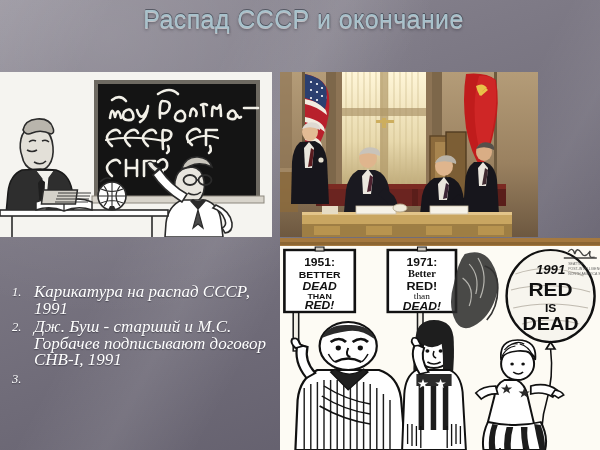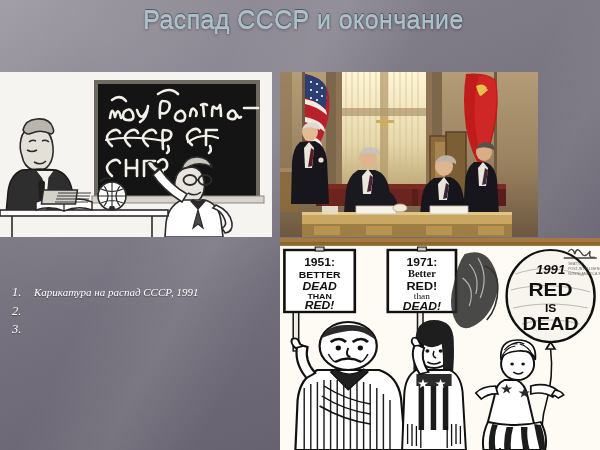--- a/index.html
+++ b/index.html
@@ -96,21 +96,21 @@
     font-style: italic;
     font-size: 12.5px;
     line-height: 16.5px;
     text-align: left;
     padding-left: 6px;
     color: #ffffff;
     text-shadow: 0 1px 1px rgba(30,30,40,0.5);
   }
   .bullet-text {
     font-style: italic;
-    font-size: 11px;
+    font-size: 17px;
     line-height: 16.5px;
     color: #ffffff;
     text-shadow: 0 1px 1px rgba(30,30,40,0.5);
   }
 </style>
 </head>
 <body>
 
 <div class="slide">
 
@@ -506,19 +506,20 @@
     </svg>
   </div>
 
   <div class="bullets">
     <div class="bullet-row">
       <div class="bullet-num">1.</div>
       <div class="bullet-text">Карикатура на распад СССР, 1991</div>
     </div>
     <div class="bullet-row">
       <div class="bullet-num">2.</div>
+      <div class="bullet-text">Дж. Буш - старший и М.С. Горбачев подписывают договор СНВ-I, 1991</div>
     </div>
     <div class="bullet-row">
       <div class="bullet-num">3.</div>
     </div>
   </div>
 
 </div>
 
 </body></html>

